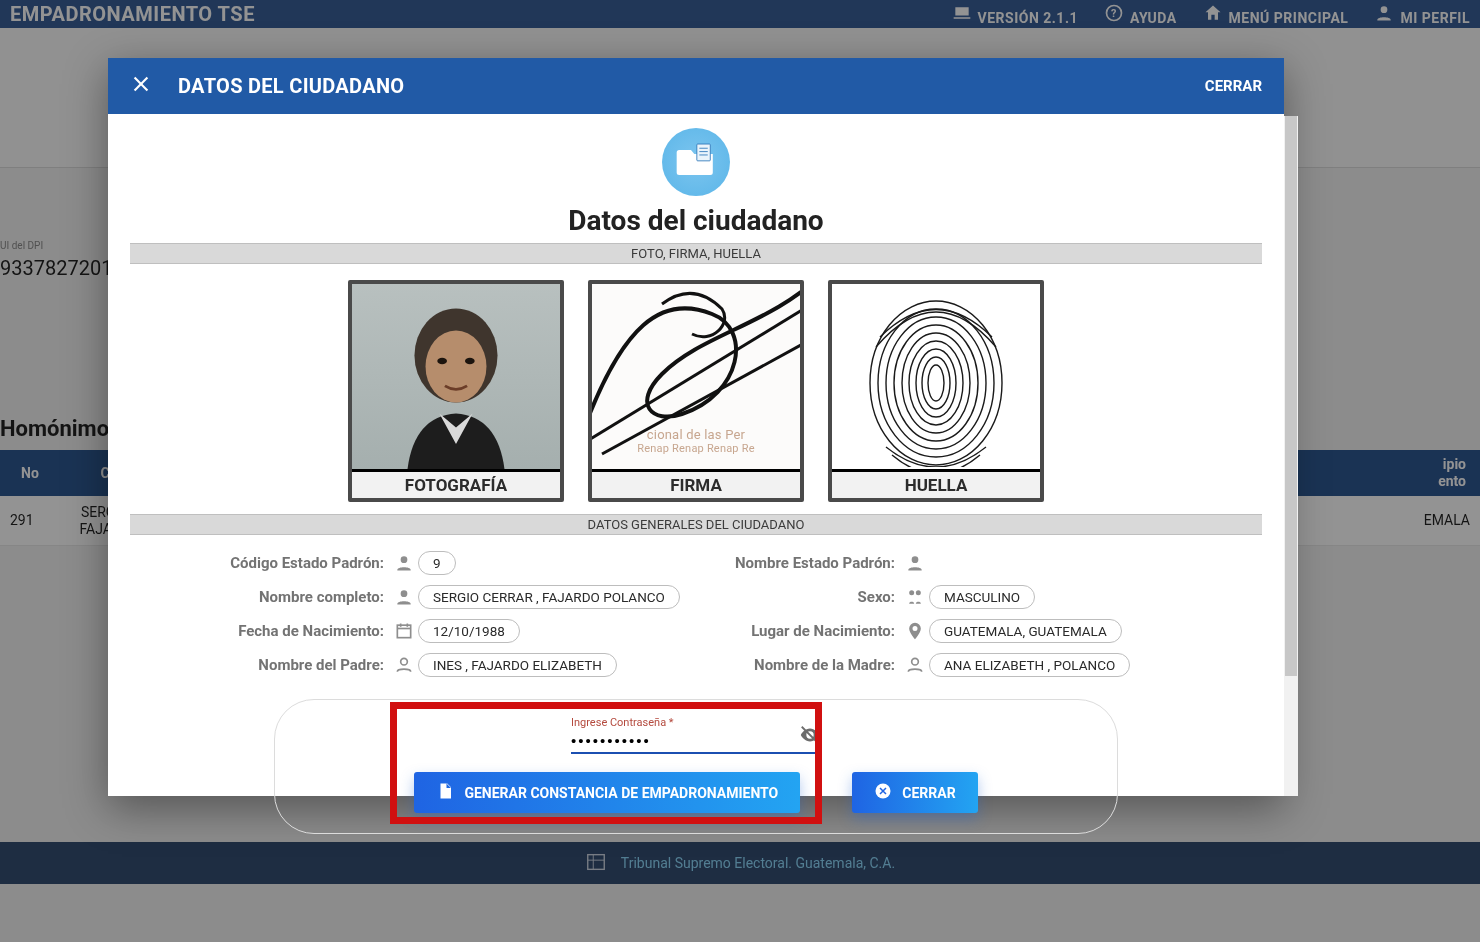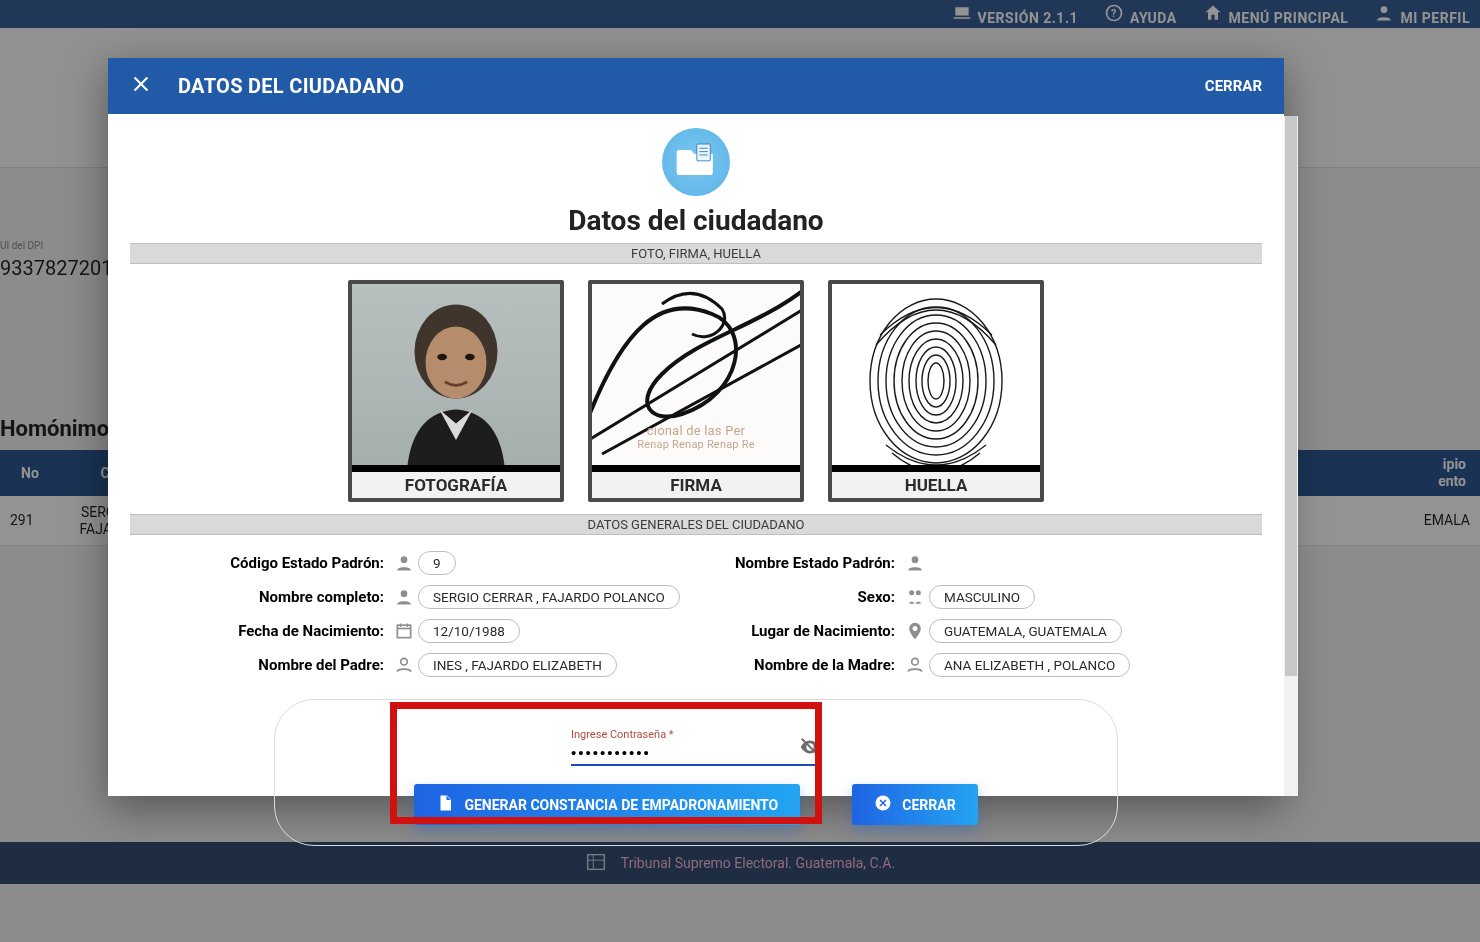--- a/index.html
+++ b/index.html
@@ -42,21 +42,21 @@
 
   .bg-table-row {
     position: absolute; top: 496px; left: 0; right: 0; height: 50px;
     background: #fff; color: #000; font-size: 14px; display: flex; align-items: center;
     border-bottom: 1px solid #e4e4e4;
   }
   .bg-td { padding: 4px 10px; text-align: center; line-height: 1.2; }
 
   .bg-footer {
     position: absolute; left:0; right:0; bottom: 58px; height: 42px;
-    background: #15325c; color: #f9a8d4; display: flex; align-items: center; justify-content: center;
+    background: #15325c; color: #7dd3fc; display: flex; align-items: center; justify-content: center;
     font-size: 14px; gap: 14px;
   }
   .bg-footer svg { width: 22px; height: 22px; fill: #c9d3e2; }
 
   
   .scrim {
     position: absolute; inset: 0; background: rgba(40,40,40,.50);
   }
 
   
@@ -101,21 +101,21 @@
   }
 
   .triple {
     display: flex; justify-content: center; gap: 24px; margin-bottom: 12px;
   }
   .card {
     width: 216px; border: 4px solid #4a4a4a; border-radius: 2px; background: #fff;
     display: flex; flex-direction: column;
   }
   .card .img {
-    height: 188px; border-bottom: 7px solid #000000; position: relative; overflow: hidden;
+    height: 188px; border-bottom: 3px solid #000000; position: relative; overflow: hidden;
   }
   .card .caption {
     text-align: center; font-size: 17px; font-weight: 700; color: #2c2c2c;
     background: #f2f2f2; padding: 3px 0;
   }
 
   
   .photo-bg {
     background: linear-gradient(#b8c0bf, #a5afae);
     width: 100%; height: 100%; display: flex; align-items: flex-end; justify-content: center;
@@ -138,34 +138,34 @@
     grid-template-columns: 1fr 1fr;
     column-gap: 10px;
     row-gap: 10px;
     padding: 0 60px;
   }
   .data-row {
     display: grid;
     grid-template-columns: 200px 28px auto;
     align-items: center;
   }
-  .dl { font-size: 15px; font-weight: 700; text-align: right; color: #000000; padding-right: 6px; white-space: nowrap; }
+  .dl { font-size: 15px; font-weight: 700; text-align: right; color: #737373; padding-right: 6px; white-space: nowrap; }
   .dicon { display:flex; align-items:center; justify-content:center; }
   .dicon svg { width: 20px; height: 20px; fill: #8e8e8e; }
   .chip {
     display: inline-block; border: 1px solid #bdbdbd; border-radius: 14px;
     padding: 3px 14px; font-size: 13.5px; color: #2a2a2a; background: #fff;
   }
 
   
   .action-panel {
     margin: 22px auto 0; width: 844px;
     border: 1px solid #dcdcdc; border-radius: 40px; padding: 16px 24px 20px; position: relative;
   }
-  .pw-block { width: 250px; margin: 12px auto; position: relative; }
+  .pw-block { width: 250px; margin: 0 auto; position: relative; }
   .pw-label { font-size: 11px; color: #b44a3e; }
   .pw-input {
     width: 100%; border: none; border-bottom: 2px solid #1b4fb1;
     font-size: 15px; padding: 3px 28px 3px 0; outline: none; letter-spacing: 2px;
   }
   .pw-eye { position: absolute; right: 0; bottom: 4px; }
   .pw-eye svg { width: 22px; height: 22px; fill: #6c6c6c; }
 
   .btn-row { display:flex; gap: 52px; justify-content:center; margin-top: 18px; }
   .btn {
@@ -178,20 +178,21 @@
 
   
   .annot {
     position: absolute; border: 7px solid #d11010; pointer-events: none;
   }
 </style>
 </head>
 <body>
 
 <div class="bg-header">
+  <span>EMPADRONAMIENTO TSE</span>
   <span class="spacer"></span>
   <span class="hitem">
     <span>
       <svg viewBox="0 0 24 24">
           <path d="M4 5h16v10H4zM2 17h20v2H2z"></path>
         </svg>
     </span>
     <span>VERSIÓN 2.1.1</span>
   </span>
   <span class="hitem">

